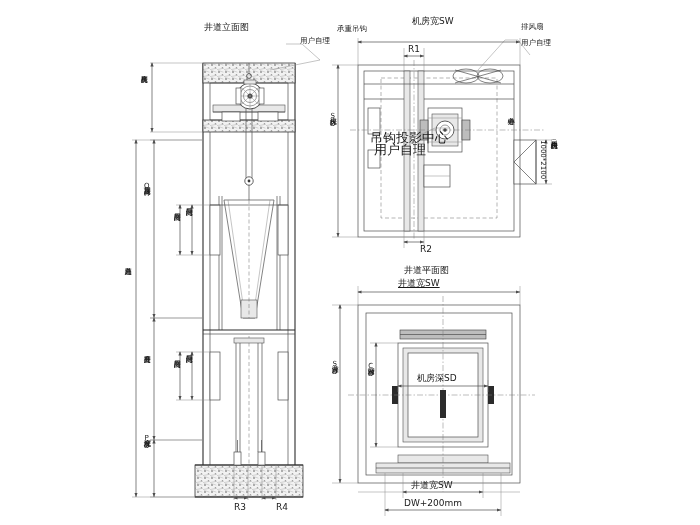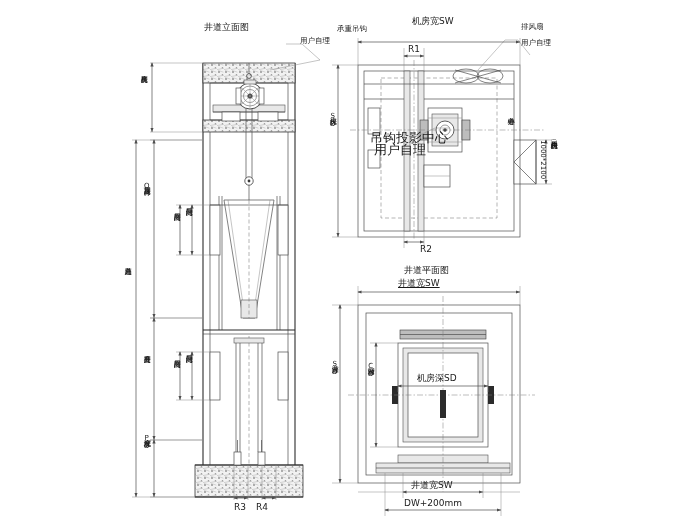--- a/index.html
+++ b/index.html
@@ -358,21 +358,21 @@
 
   <div class="vert t7" style="left:142px; top:434px;">底坑深度PD</div>
 
   <div class="vert t7" style="left:172px; top:208px;">层门高度</div>
   <div class="vert t7" style="left:184px; top:203px;">层门开门宽</div>
 
   <div class="vert t7" style="left:172px; top:355px;">层门高度</div>
   <div class="vert t7" style="left:184px; top:350px;">层门开门宽</div>
 
   <div class="lbl t9 bold" style="left:234px; top:502px;">R3</div>
-  <div class="lbl t9 bold" style="left:256px; top:502px;">R4</div>
+  <div class="lbl t9 bold" style="left:276px; top:502px;">R4</div>
 
   <div class="lbl t9" style="left:412px; top:16px;">机房宽SW</div>
 
   <div class="lbl t9 bold" style="left:408px; top:44px;">R1</div>
 
   <div class="lbl t9 bold" style="left:408px; top:244px;margin-left:12px;">R2</div>
 
   <div class="vert t7" style="left:328px; top:112px;">机房深SD</div>
 
   <div class="lbl t75" style="left:521px; top:22px;">排风扇</div>

